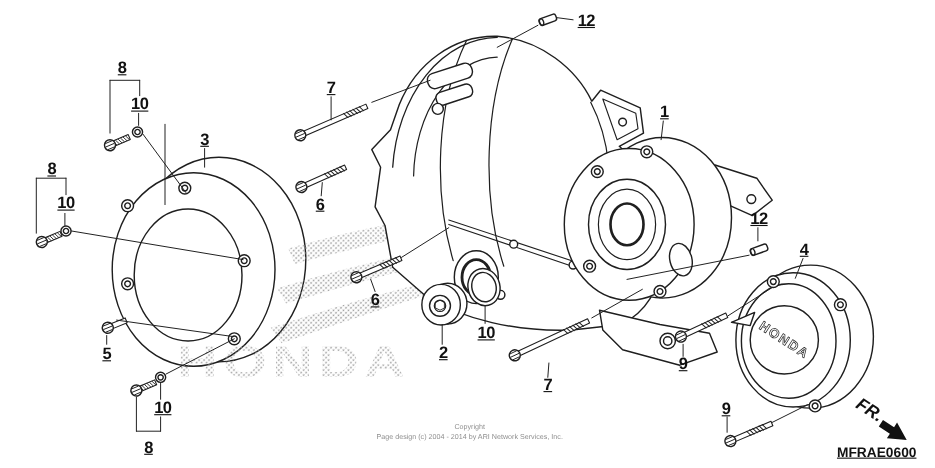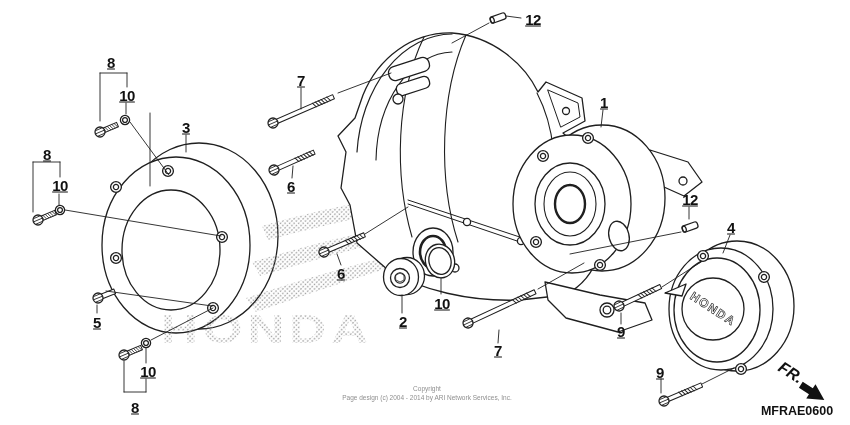--- a/index.html
+++ b/index.html
@@ -8,21 +8,21 @@
     font-family:"Liberation Sans",sans-serif;
   }
   #art{position:absolute;left:0;top:0;}
   .callout{
     position:absolute;transform:translate(-50%,-50%);
     font:700 15px "Liberation Sans",sans-serif;color:#111;
     letter-spacing:-0.5px;cursor:pointer;z-index:5;text-decoration:underline;
   }
   .code-label{
     position:absolute;left:797px;top:404px;transform:translateX(-50%);
-    font:700 12.5px "Liberation Sans",sans-serif;color:#111;z-index:5;
+    font:700 12.5px "Liberation Sans",sans-serif;color:#111;z-index:5;text-decoration:underline;
   }
   .copyright{
     position:absolute;left:427px;top:384px;transform:translateX(-50%);
     font:400 6.5px "Liberation Sans",sans-serif;color:#8f8f8f;
     text-align:center;line-height:1.45;white-space:nowrap;z-index:5;
   }
 </style>
 </head>
 <body>
 

